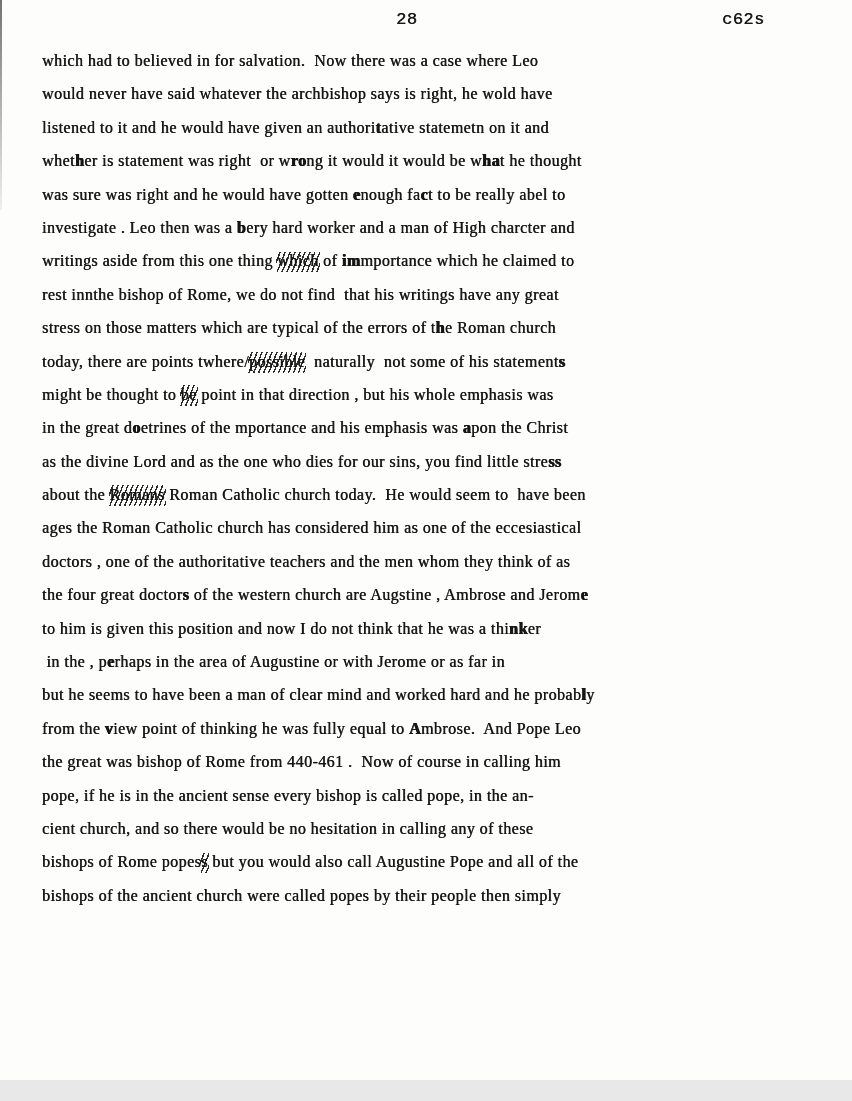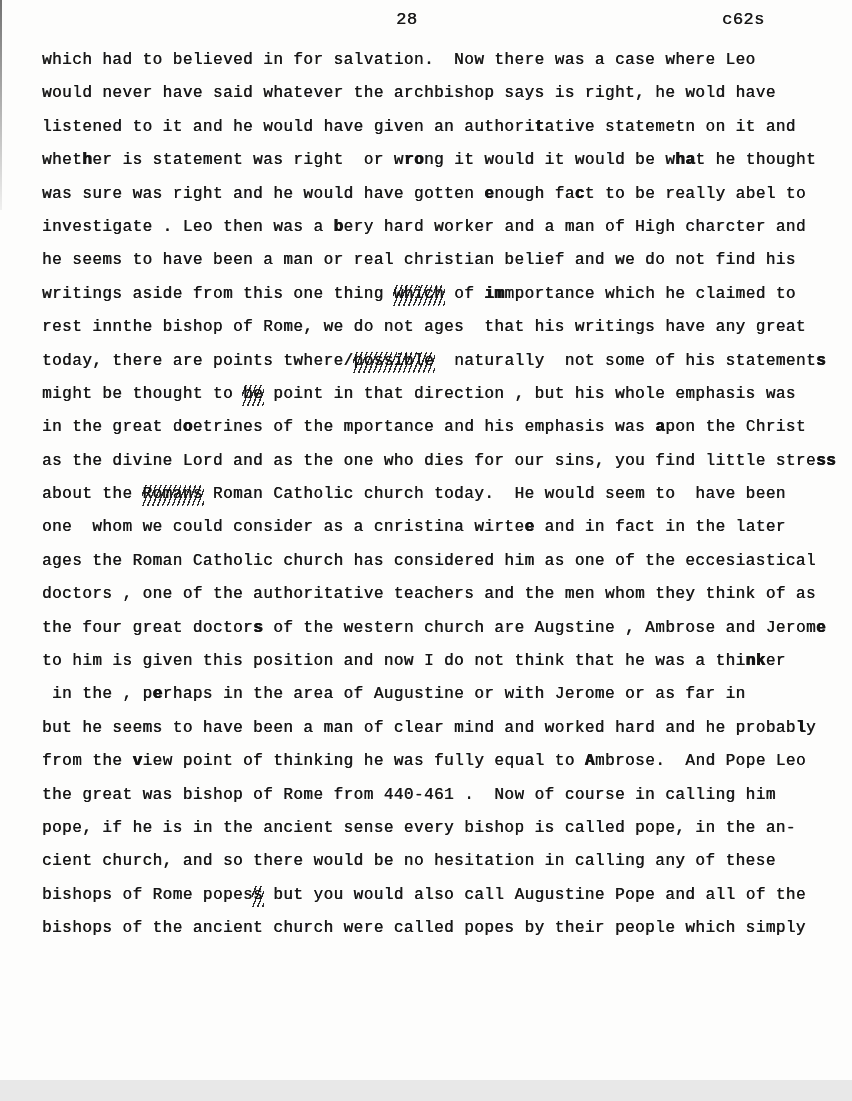--- a/index.html
+++ b/index.html
@@ -44,20 +44,21 @@
     position: absolute;
     top: 44px;
     left: 42px;
     right: 12px;
   }
   .line {
     height: 33.4px;
     line-height: 33.4px;
     white-space: pre;
     text-shadow: 0.45px 0 0 rgba(20,20,20,0.8), 0 0.3px 0 rgba(20,20,20,0.35);
+    font-family: Liberation Serif, serif;
   }
   
   .strike {
     position: relative;
     display: inline-block;
   }
   .strike::after {
     content: "";
     position: absolute;
     left: -1px; right: -1px;
@@ -91,36 +92,35 @@
     <span class="page-number">28</span>
     <span class="header-code">c62s</span>
   </div>
   <div class="body-text" id="lines">
       <div class="line"><span>which had to believed in for salvation.  Now there was a case where Leo</span></div>
       <div class="line"><span>would never have said whatever the archbishop says is right, he wold have</span></div>
       <div class="line"><span>listened to it and he would have given an authori</span><span class="ot">t</span><span>ative statemetn on it and</span></div>
       <div class="line"><span>whet</span><span class="ot">h</span><span>er is statement was right  or w</span><span class="ot">ro</span><span>ng it would it would be w</span><span class="ot">ha</span><span>t he thought</span></div>
       <div class="line"><span>was sure was right and he would have gotten </span><span class="ot">e</span><span>nough fa</span><span class="ot">c</span><span>t to be really abel to</span></div>
       <div class="line"><span>investigate . Leo then was a </span><span class="ot">b</span><span>ery hard worker and a man of High charcter and</span></div>
-      <div class="line"><span>he seems to have been a man or real christian belief and we do not find his</span></div>
       <div class="line"><span>writings aside from this one thing </span><span class="strike">which</span><span> of </span><span class="ot">im</span><span>mportance which he claimed to</span></div>
-      <div class="line"><span>rest innthe bishop of Rome, we do not ages  that his writings have any great</span></div>
+      <div class="line"><span>rest innthe bishop of Rome, we do not find  that his writings have any great</span></div>
+      <div class="line"><span>stress on those matters which are typical of the errors of t</span><span class="ot">h</span><span>e Roman church</span></div>
       <div class="line"><span>today, there are points twhere/</span><span class="strike">possible</span><span>  naturally  not some of his statement</span><span class="ot">s</span></div>
       <div class="line"><span>might be thought to </span><span class="strike">be</span><span> point in that direction , but his whole emphasis was</span></div>
       <div class="line"><span>in the great d</span><span class="ot">o</span><span>etrines of the mportance and his emphasis was </span><span class="ot">a</span><span>pon the Christ</span></div>
       <div class="line"><span>as the divine Lord and as the one who dies for our sins, you find little stre</span><span class="ot">ss</span></div>
       <div class="line"><span>about the </span><span class="strike">Romans</span><span> Roman Catholic church today.  He would seem to  have been</span></div>
-      <div class="line"><span>one  whom we could consider as a cnristina wirte</span><span class="ot">e</span><span> and in fact in the later</span></div>
       <div class="line"><span>ages the Roman Catholic church has considered him as one of the eccesiastical</span></div>
       <div class="line"><span>doctors , one of the authoritative teachers and the men whom they think of as</span></div>
       <div class="line"><span>the four great doctor</span><span class="ot">s</span><span> of the western church are Augstine , Ambrose and Jerom</span><span class="ot">e</span></div>
       <div class="line"><span>to him is given this position and now I do not think that he was a thi</span><span class="ot">nk</span><span>er</span></div>
       <div class="line"><span> in the , p</span><span class="ot">e</span><span>rhaps in the area of Augustine or with Jerome or as far in</span></div>
       <div class="line"><span>but he seems to have been a man of clear mind and worked hard and he probab</span><span class="ot">l</span><span>y</span></div>
       <div class="line"><span>from the </span><span class="ot">v</span><span>iew point of thinking he was fully equal to </span><span class="ot">A</span><span>mbrose.  And Pope Leo</span></div>
       <div class="line"><span>the great was bishop of Rome from 440-461 .  Now of course in calling him</span></div>
       <div class="line"><span>pope, if he is in the ancient sense every bishop is called pope, in the an-</span></div>
       <div class="line"><span>cient church, and so there would be no hesitation in calling any of these</span></div>
       <div class="line"><span>bishops of Rome popes</span><span class="strike">s</span><span> but you would also call Augustine Pope and all of the</span></div>
-      <div class="line"><span>bishops of the ancient church were called popes by their people which simply</span></div>
+      <div class="line"><span>bishops of the ancient church were called popes by their people then simply</span></div>
     </div>
   <div class="smudge"></div>
 </div>
 
 </body></html>

